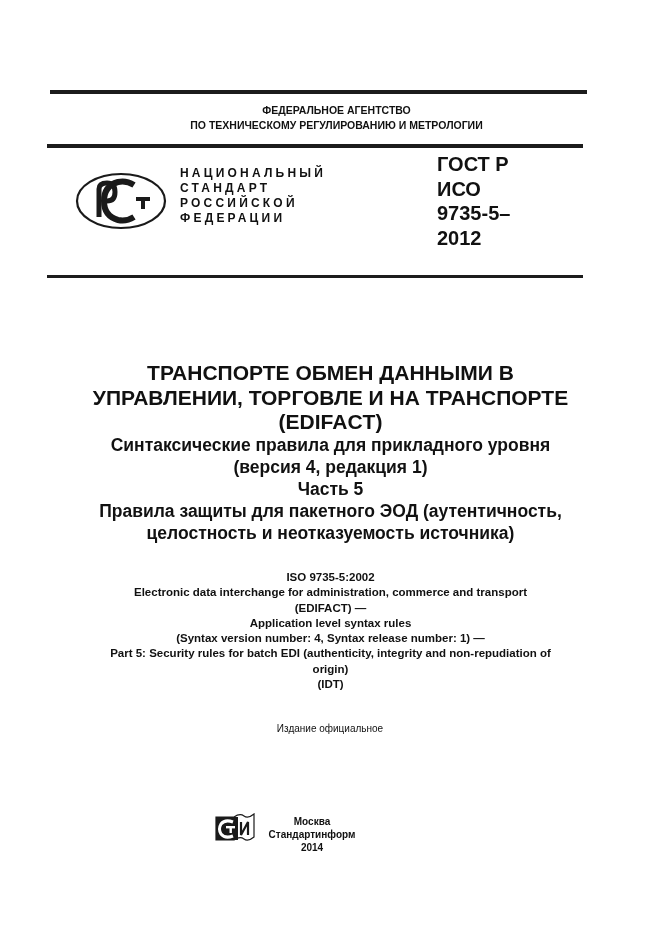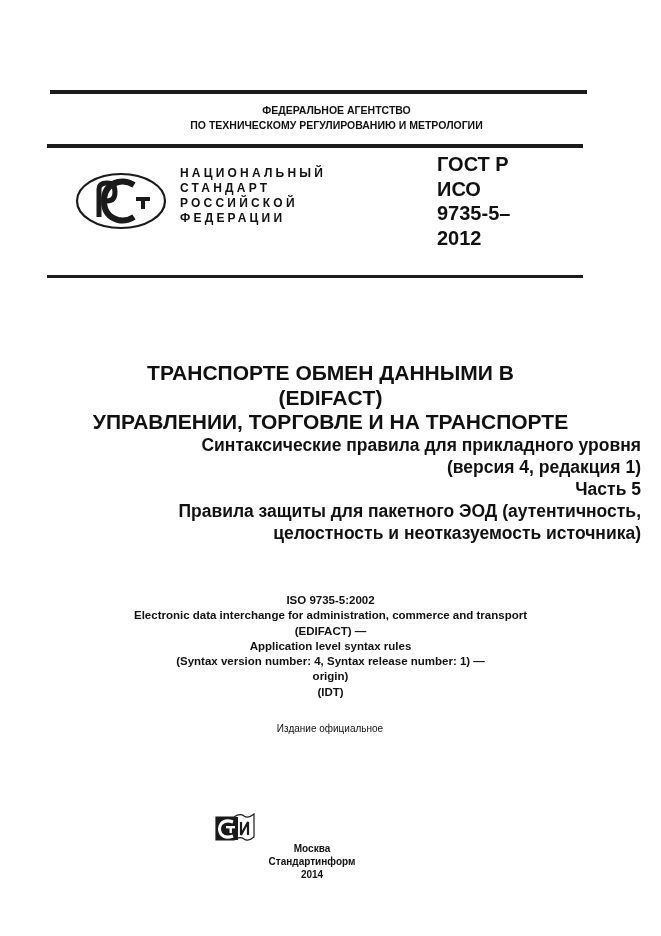--- a/index.html
+++ b/index.html
@@ -7,24 +7,24 @@
     width: 661px; height: 936px; background: #ffffff; position: relative;
     font-family: "Liberation Sans", sans-serif; color: #111111; overflow: hidden;
   }
   .abs { position: absolute; }
   .rule { position: absolute; background: #1c1c1c; }
   .center { text-align: center; }
   .agency { left: 68px; width: 537px; top: 103px; font-size: 10.5px; font-weight: bold; line-height: 15px; }
   .natstd { left: 180px; width: 170px; top: 166px; font-size: 12px; font-weight: bold; letter-spacing: 3.2px; line-height: 15px; text-align: left; }
   .gost { left: 437px; top: 152px; font-size: 20px; font-weight: bold; line-height: 24.5px; }
   .title-main { left: 20px; width: 621px; top: 361px; font-size: 21px; font-weight: bold; line-height: 24.5px; }
-  .title-sub { left: 20px; width: 621px; top: 434px; font-size: 17.5px; font-weight: bold; line-height: 22px; text-align: right; }
-  .iso { left: 20px; width: 621px; top: 593px; font-size: 11.5px; font-weight: bold; line-height: 15.3px; }
+  .title-sub { left: 20px; width: 621px; top: 434px; font-size: 17.5px; font-weight: bold; line-height: 22px; }
+  .iso { left: 20px; width: 621px; top: 570px; font-size: 11.5px; font-weight: bold; line-height: 15.3px; }
   .edition { left: 180px; width: 300px; top: 723px; font-size: 10px; font-weight: normal; }
-  .publisher { left: 262px; width: 100px; top: 815px; font-size: 10px; font-weight: bold; line-height: 13px; text-align: center; margin-top: 27px; }
+  .publisher { left: 262px; width: 100px; top: 815px; font-size: 10px; font-weight: bold; line-height: 13px; text-align: center; }
   .line { display: block; }
 </style>
 </head>
 <body>
 
 <div class="rule" style="left:50px; top:90px; width:537px; height:4px;"></div>
 <div class="rule" style="left:47px; top:144px; width:536px; height:4px;"></div>
 <div class="rule" style="left:47px; top:275px; width:536px; height:3px;"></div>
 
 <div class="abs agency center">
@@ -54,38 +54,39 @@
 
 <div class="abs gost">
   <span class="line">ГОСТ Р</span>
   <span class="line">ИСО</span>
   <span class="line">9735-5–</span>
   <span class="line">2012</span>
 </div>
 
 <div class="abs title-main center">
   <span class="line">ТРАНСПОРТЕ ОБМЕН ДАННЫМИ В</span>
+  <span class="line">УПРАВЛЕНИИ, ТОРГОВЛЕ И НА ТРАНСПОРТЕ</span>
   <span class="line">(EDIFACT)</span>
-  <span class="line">УПРАВЛЕНИИ, ТОРГОВЛЕ И НА ТРАНСПОРТЕ</span>
 </div>
 
 <div class="abs title-sub center">
   <span class="line">Синтаксические правила для прикладного уровня</span>
   <span class="line">(версия 4, редакция 1)</span>
   <span class="line">Часть 5</span>
   <span class="line">Правила защиты для пакетного ЭОД (аутентичность,</span>
   <span class="line">целостность и неотказуемость источника)</span>
 </div>
 
 <div class="abs iso center">
   <span class="line">ISO 9735-5:2002</span>
   <span class="line">Electronic data interchange for administration, commerce and transport</span>
   <span class="line">(EDIFACT) —</span>
   <span class="line">Application level syntax rules</span>
   <span class="line">(Syntax version number: 4, Syntax release number: 1) —</span>
+  <span class="line">Part 5: Security rules for batch EDI (authenticity, integrity and non-repudiation of</span>
   <span class="line">origin)</span>
   <span class="line">(IDT)</span>
 </div>
 
 <div class="abs edition center">Издание официальное</div>
 
 <div class="abs" style="left:214px; top:813px; width:42px; height:30px;">
   <svg width="42" height="30" viewBox="0 0 42 30">
     <path d="M2 4 L20 4 Q26 0 30 3 Q34 6 40 1 L40 24 Q34 29 30 26 Q26 23 20 27 L2 27 Z" fill="#ffffff" stroke="#1a1a1a" stroke-width="1.2"></path>
     <rect x="2" y="4" width="22" height="23" fill="#1a1a1a"></rect>

